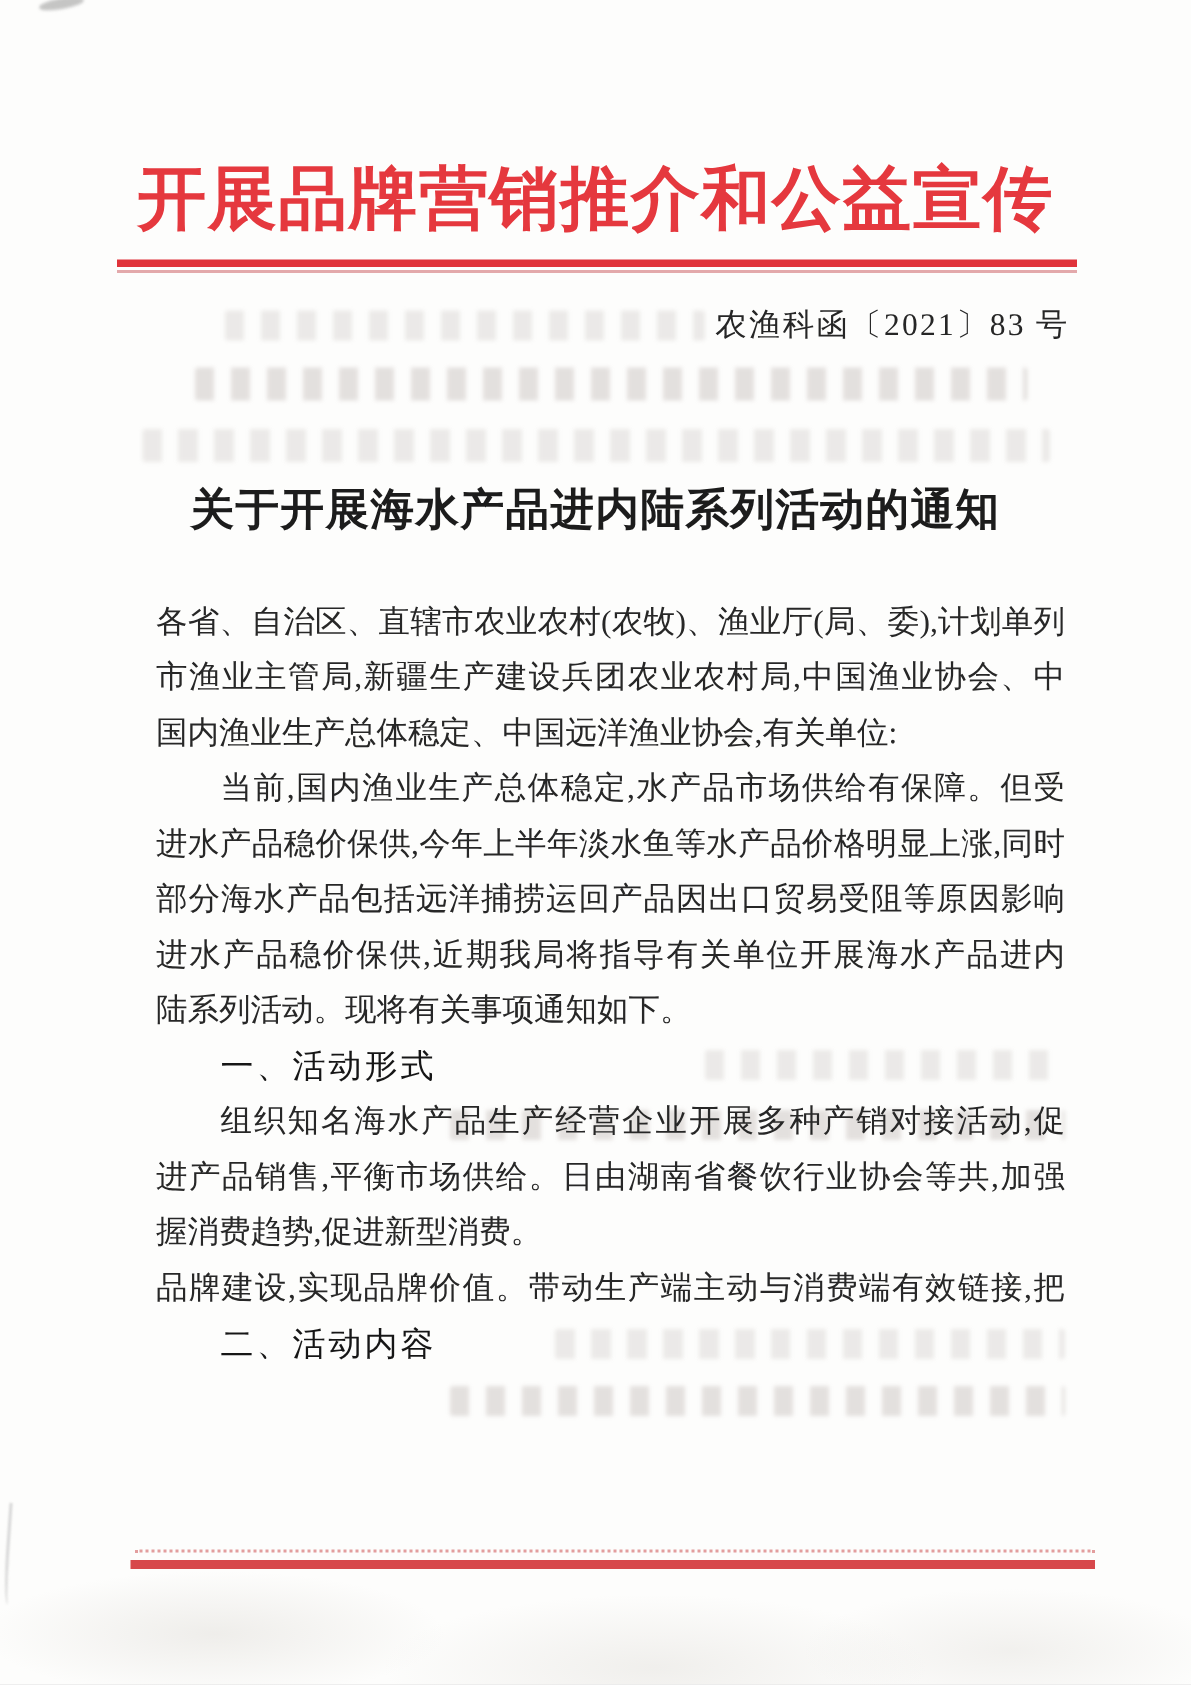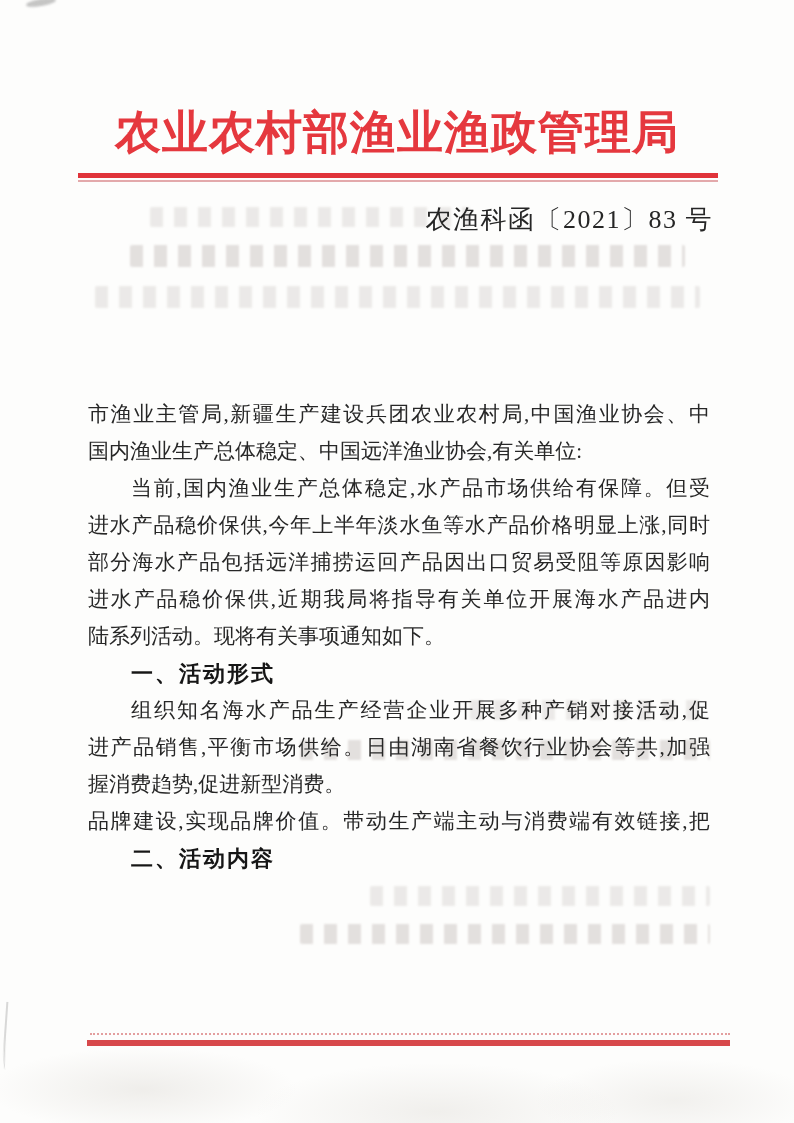--- a/index.html
+++ b/index.html
@@ -25,21 +25,21 @@
     font-weight: bold;
     letter-spacing: 1px;
     line-height: 58px;
     white-space: nowrap;
   }
   .rule-thick { position: absolute; left: 78px; top: 173px; width: 640px; height: 5px; background: #e0333a; }
   .rule-thin  { position: absolute; left: 78px; top: 180px; width: 640px; height: 2px; background: #e3a9ab; }
   .doc-number {
     position: absolute;
     top: 202px; right: 81px;
-    font-size: 26px;
+    font-size: 21px;
     letter-spacing: 1.5px;
     color: #262626;
     white-space: nowrap;
   }
   .notice-title {
     position: absolute;
     left: 0; right: 0; top: 320px;
     text-align: center;
     font-size: 29px;
     font-weight: bold;
@@ -59,21 +59,21 @@
     line-height: 37px;
     white-space: nowrap;
     overflow: hidden;
   }
   .line.fill {
     white-space: normal;
     text-align: justify;
     text-align-last: justify;
   }
   .line.indent { padding-left: 43px; }
-  .line .b { font-weight: bold; }
+  .line .b { font-weight: normal; margin-left: 16px; }
   .line.hd {
     font-family: "Liberation Sans", sans-serif;
     font-weight: bold;
     font-size: 22px;
     letter-spacing: 2px;
     color: #161616;
     text-align: left;
     text-align-last: left;
   }
   
@@ -120,38 +120,40 @@
     filter: blur(0.6px);
   }
 </style>
 </head>
 <body>
 
 <div class="page">
 
   <div class="corner-mark"></div>
 
-  <div class="agency">农业农村部渔业渔政管理局</div>
+  <div class="agency">开展品牌营销推介和公益宣传</div>
 
   <div class="rule-thick"></div>
   <div class="rule-thin"></div>
 
   <div class="ghost" style="left:150px; top:207px; width:320px;"></div>
   <div class="doc-number">农渔科函〔2021〕83 号</div>
 
   <div class="ghost dark" style="left:130px; top:245px; width:555px; height:22px;"></div>
   <div class="ghost" style="left:95px; top:286px; width:605px; height:22px;"></div>
 
+  <div class="notice-title">关于开展海水产品进内陆系列活动的通知</div>
 
   <div class="ghost" style="left:470px; top:700px; width:240px;"></div>
   <div class="ghost dark" style="left:300px; top:740px; width:410px;"></div>
   <div class="ghost" style="left:370px; top:886px; width:340px;"></div>
   <div class="ghost dark" style="left:300px; top:924px; width:410px;"></div>
 
   <div class="body-text">
+    <div class="line fill"><span class="b"></span><span>各省、自治区、直辖市农业农村(农牧)、渔业厅(局、委),计划单列</span></div>
     <div class="line fill"><span class="b"></span><span>市渔业主管局,新疆生产建设兵团农业农村局,中国渔业协会、中</span></div>
     <div class="line"><span class="b"></span><span>国内渔业生产总体稳定、中国远洋渔业协会,有关单位:</span></div>
     <div class="line indent fill"><span class="b"></span><span>当前,国内渔业生产总体稳定,水产品市场供给有保障。但受</span></div>
     <div class="line fill"><span class="b"></span><span>进水产品稳价保供,今年上半年淡水鱼等水产品价格明显上涨,同时</span></div>
     <div class="line fill"><span class="b"></span><span>部分海水产品包括远洋捕捞运回产品因出口贸易受阻等原因影响</span></div>
     <div class="line fill"><span class="b"></span><span>进水产品稳价保供,近期我局将指导有关单位开展海水产品进内</span></div>
     <div class="line"><span class="b"></span><span>陆系列活动。现将有关事项通知如下。</span></div>
     <div class="line indent hd"><span class="b">一、活动形式</span><span></span></div>
     <div class="line indent fill"><span class="b"></span><span>组织知名海水产品生产经营企业开展多种产销对接活动,促</span></div>
     <div class="line fill"><span class="b"></span><span>进产品销售,平衡市场供给。日由湖南省餐饮行业协会等共,加强</span></div>

